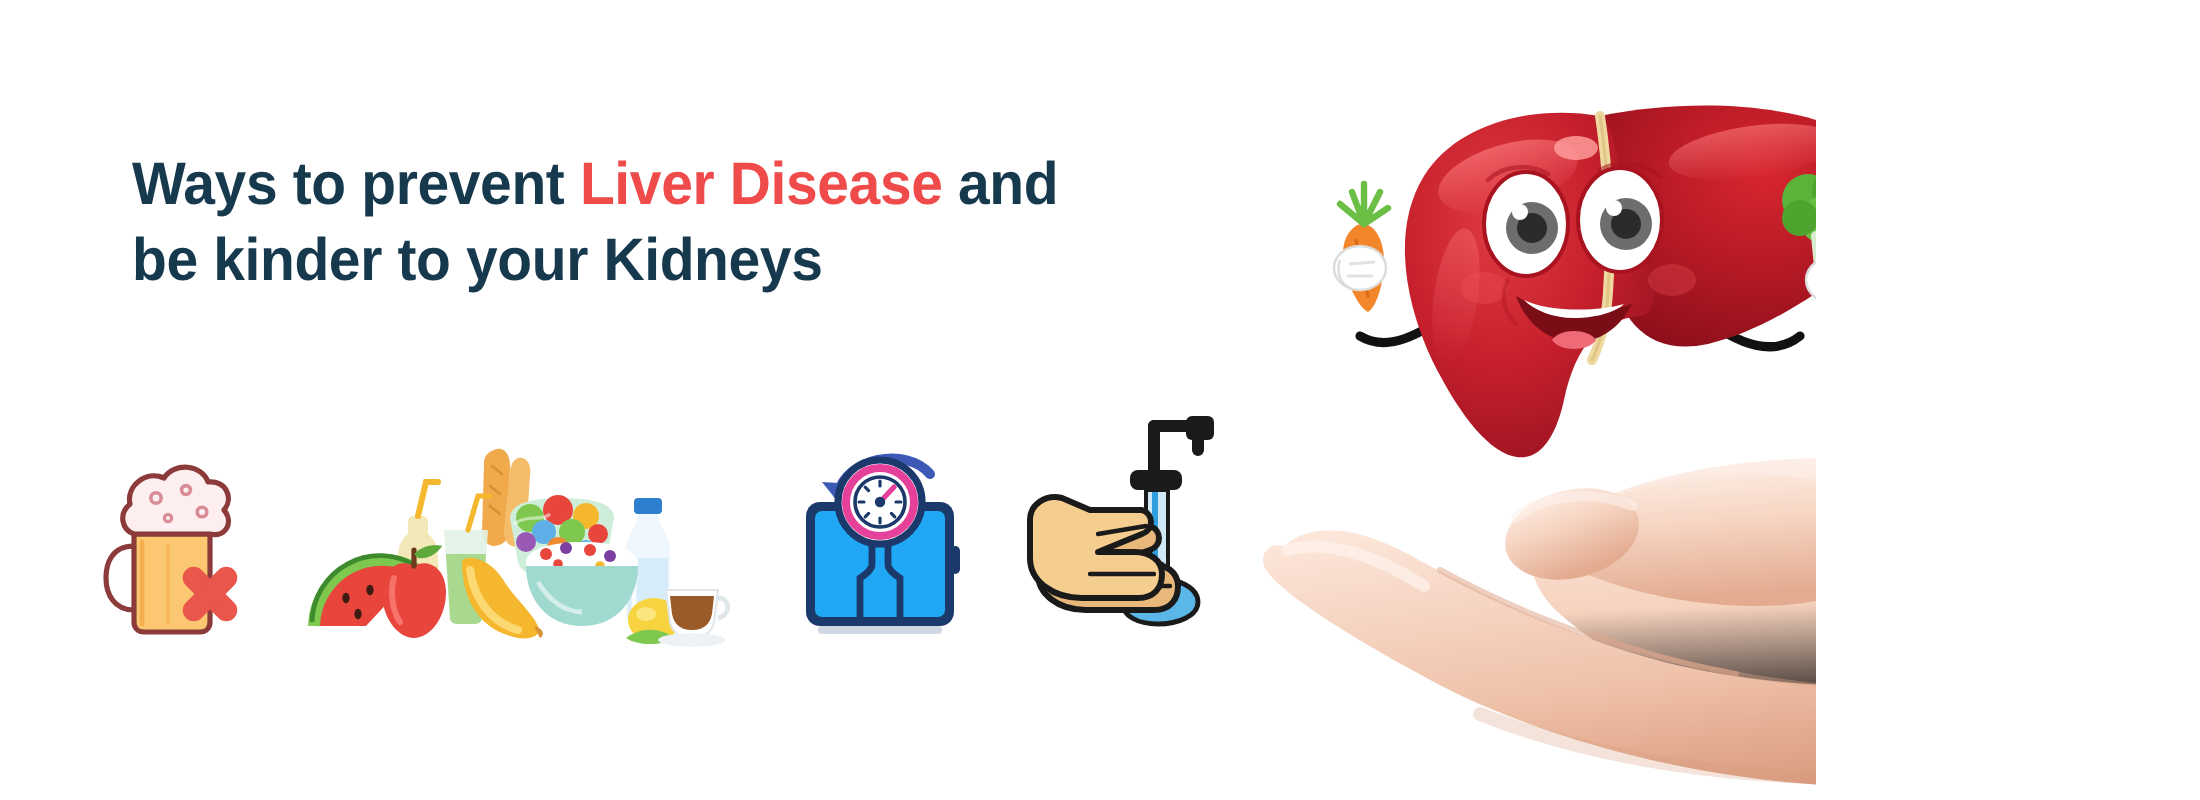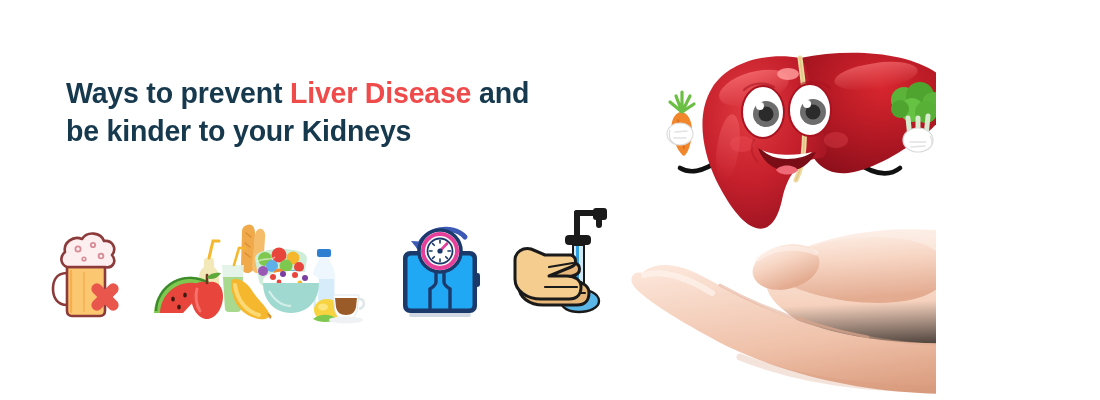--- a/index.html
+++ b/index.html
@@ -8,21 +8,20 @@
     width:1100px;height:400px;
     background:#ffffff;
     font-family:"Liberation Sans","DejaVu Sans",sans-serif;
     overflow:hidden;
   }
   .banner{
     position:relative;
     width:908px;height:400px;
     background:#ffffff;
     overflow:hidden;
-    padding-left:28px;
   }
 
   
   .headline{
     position:absolute;
     left:66px; top:74px;
     width:560px;
     font-size:30px;
     font-weight:bold;
     line-height:38px;

